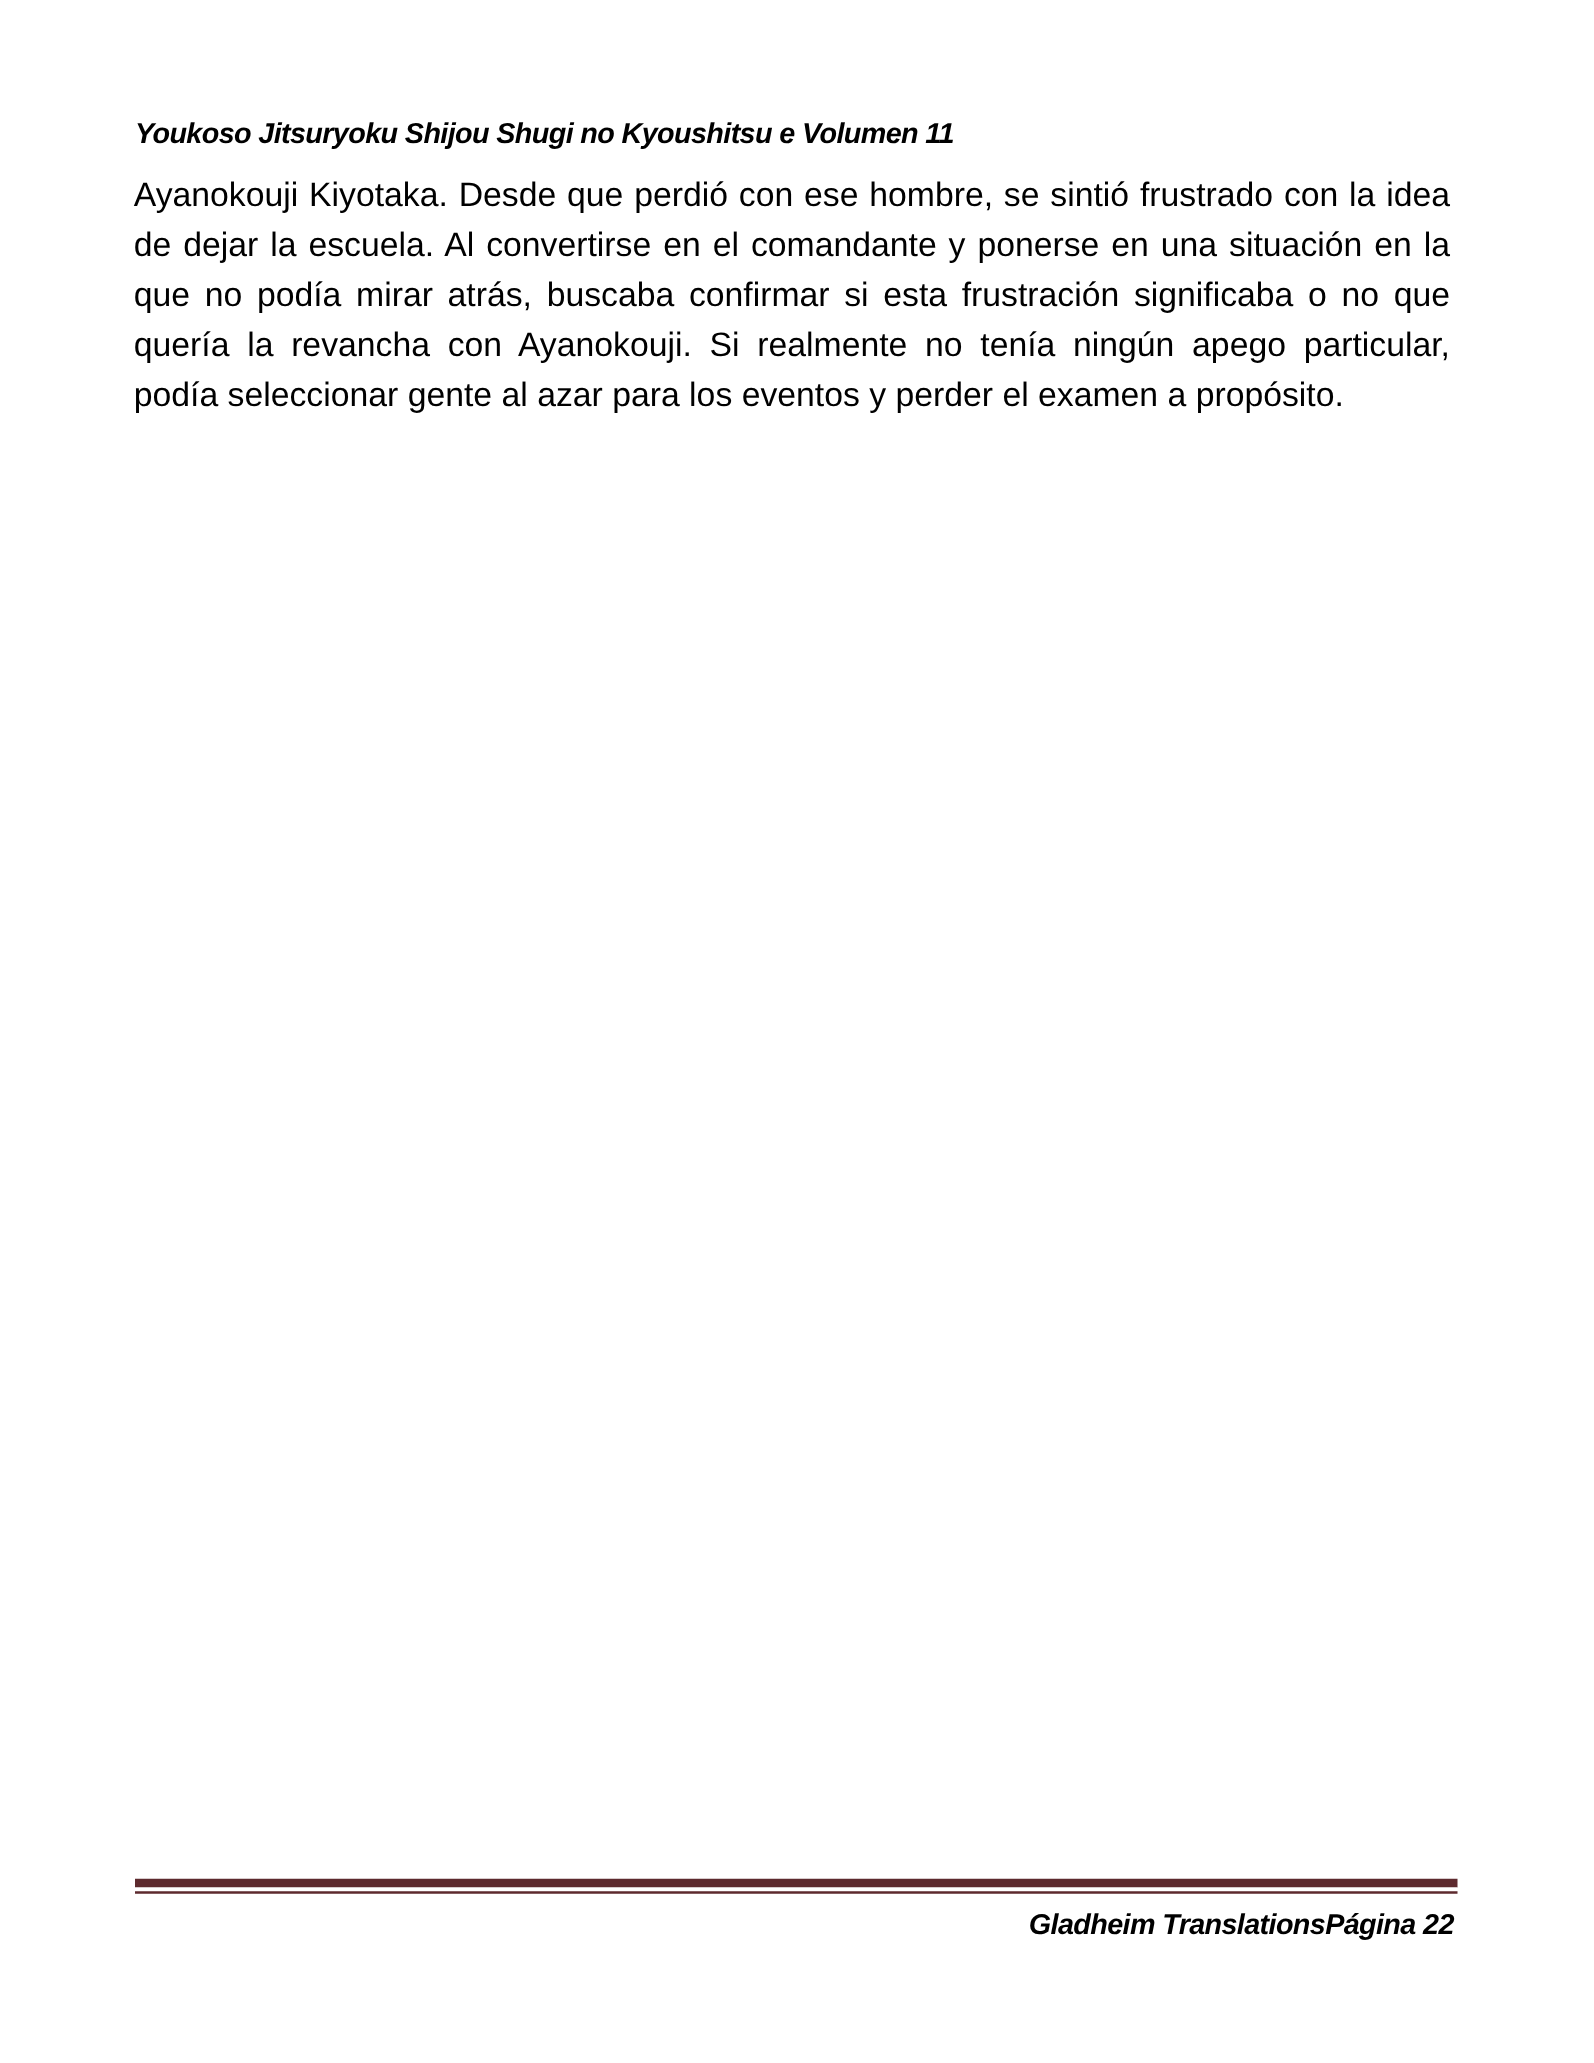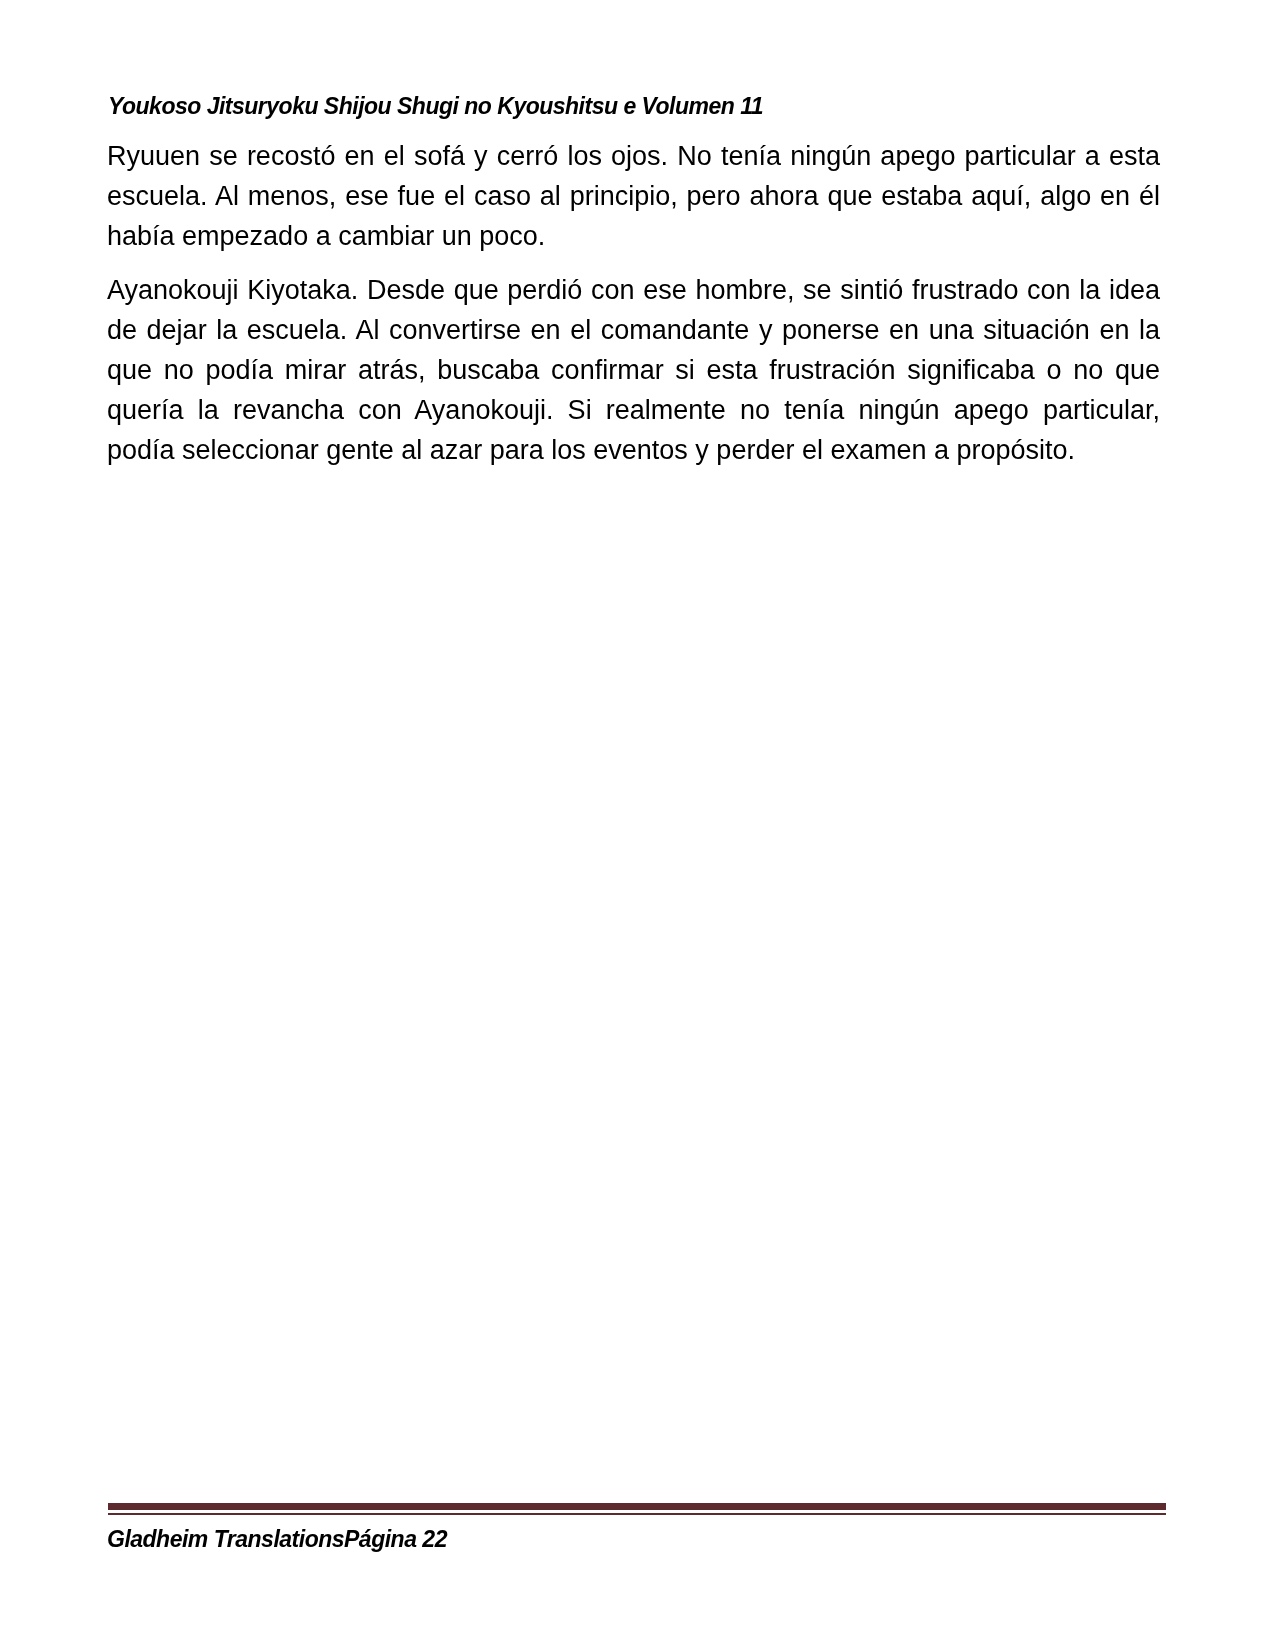--- a/index.html
+++ b/index.html
@@ -60,38 +60,37 @@
   .rule-thin {
     height: 2px;
     background: var(--rule-color, #5d2a2e);
   }
   .page-footer {
     position: absolute;
     left: 107px;
     top: 1526px;
     width: 1056px;
     display: flex;
-    justify-content: flex-start;
+    justify-content: flex-end;
     align-items: baseline;
     font-weight: bold;
     font-style: italic;
     font-size: 23px;
     letter-spacing: -0.5px;
     color: #000;
   }
 </style>
 </head>
 <body>
 
 <div class="page">
 
   <div class="running-header">Youkoso Jitsuryoku Shijou Shugi no Kyoushitsu e Volumen 11</div>
 
   <div class="body-text">
-    <p>Ryuuen se recostó en el sofá y cerró los ojos. No tenía ningún apego particular a esta escuela. Al menos, ese fue el caso al principio, pero ahora que estaba aquí, algo en él había empezado a cambiar un poco.</p>
     <p>Ayanokouji Kiyotaka. Desde que perdió con ese hombre, se sintió frustrado con la idea de dejar la escuela. Al convertirse en el comandante y ponerse en una situación en la que no podía mirar atrás, buscaba confirmar si esta frustración significaba o no que quería la revancha con Ayanokouji. Si realmente no tenía ningún apego particular, podía seleccionar gente al azar para los eventos y perder el examen a propósito.</p>
   </div>
 
   <div class="footer-rule">
     <div class="rule-thick"></div>
     <div class="rule-gap"></div>
     <div class="rule-thin"></div>
   </div>
 
   <div class="page-footer">

